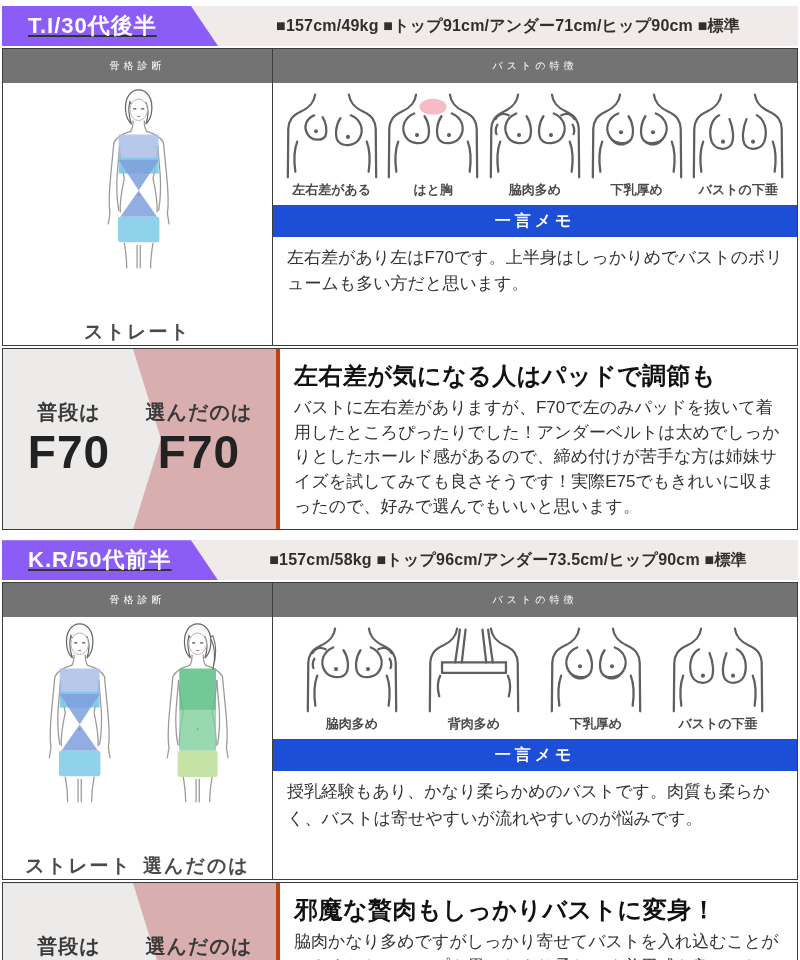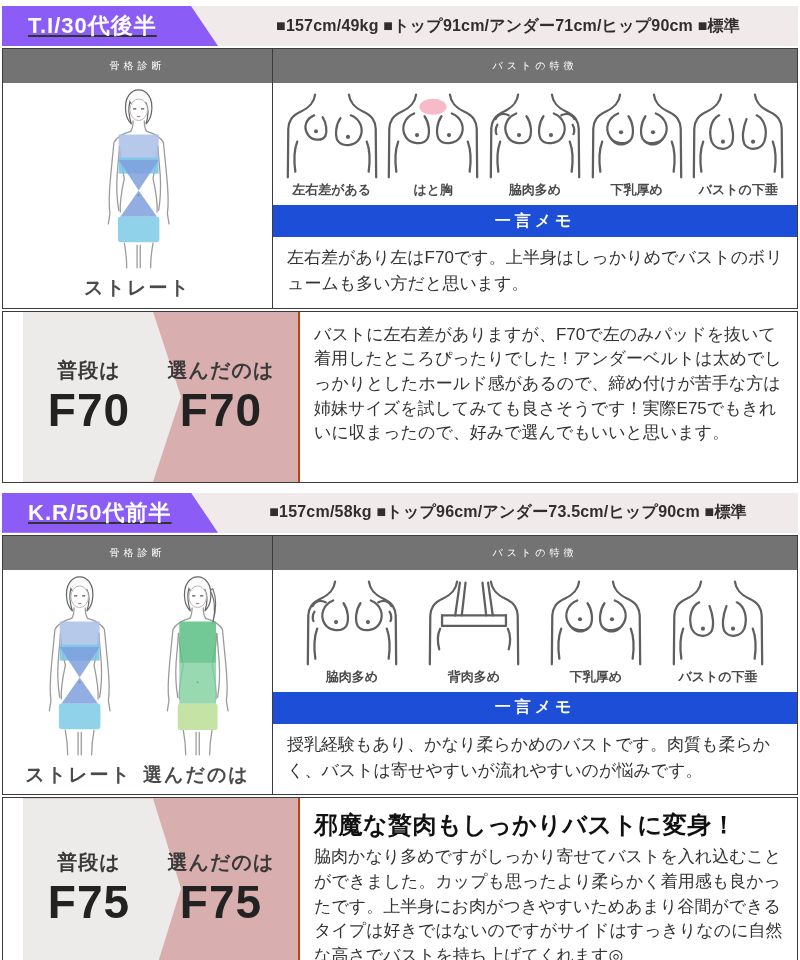--- a/index.html
+++ b/index.html
@@ -39,21 +39,21 @@
   .col-left { width:270px; border-right:1px solid #3c3c3c; display:flex; flex-direction:column; }
   .col-right { flex:1; display:flex; flex-direction:column; }
   .col-header {
     height:34px; background:#737373; color:#fff; font-size:10px; font-weight:normal;
     letter-spacing:4px; display:flex; align-items:center; justify-content:center;
   }
   .figures {
     flex:1; display:flex; align-items:flex-start; justify-content:center;
     gap:6px; padding-top:6px;
   }
-  .figure-wrap { display:flex; flex-direction:column; align-items:center; }
+  .figure-wrap { display:flex; flex-direction:column; align-items:center;gap:44px; }
   .figure-wrap svg { height:182px; width:auto; display:block; }
   .figure-label {
     font-size:19px; font-weight:bold; color:#4a4a4a; letter-spacing:2px; margin-top:4px;
     white-space:nowrap;
   }
 
   .bust-row {
     display:flex; justify-content:space-evenly; align-items:flex-end;
     padding:8px 4px 6px 4px; min-height:122px;
   }
@@ -65,23 +65,22 @@
     height:32px; background:#1d4ed8; color:#fff; font-size:16px; font-weight:bold;
     letter-spacing:4px; display:flex; align-items:center; justify-content:center;
   }
   .memo-text {
     padding:8px 14px 10px 14px; font-size:17px; line-height:1.55; color:#333; flex:1;
   }
 
   
   .result-block { border:1px solid #3c3c3c; display:flex; min-height:172px; background:#fff; }
   .sizes {
-    position:relative; width:277px; background:#d9aeae; border-right:2px solid #c2410c;
+    position:relative; width:277px; background:#d9aeae; border-right:4px solid #c2410c;
     flex-shrink:0;
-    margin-left:20px;
   }
   .size-usual {
     position:absolute; left:0; top:0; bottom:0; width:158px; background:#ecebe9;
     clip-path:polygon(0 0, 130px 0, 158px 50%, 130px 100%, 0 100%);
     display:flex; flex-direction:column; align-items:center; justify-content:center;
     padding-right:26px;
   }
   .size-chosen {
     position:absolute; right:12px; top:0; bottom:0; width:122px;
     display:flex; flex-direction:column; align-items:center; justify-content:center;
@@ -250,20 +249,21 @@
         <div class="size-usual">
           <span class="size-label">普段は</span>
           <span class="size-value">F70</span>
         </div>
         <div class="size-chosen">
           <span class="size-label">選んだのは</span>
           <span class="size-value">F70</span>
         </div>
       </div>
       <div class="review">
+        <h3 class="review-title">左右差が気になる人はパッドで調節も</h3>
         <p class="review-body">バストに左右差がありますが、F70で左のみパッドを抜いて着用したところぴったりでした！アンダーベルトは太めでしっかりとしたホールド感があるので、締め付けが苦手な方は姉妹サイズを試してみても良さそうです！実際E75でもきれいに収まったので、好みで選んでもいいと思います。</p>
       </div>
     </div>
   </section>
 
   <section class="reviewer">
     <div class="rev-header">
       <div class="label-wrap">
         <span>K.R/50代前半</span>
       </div>

